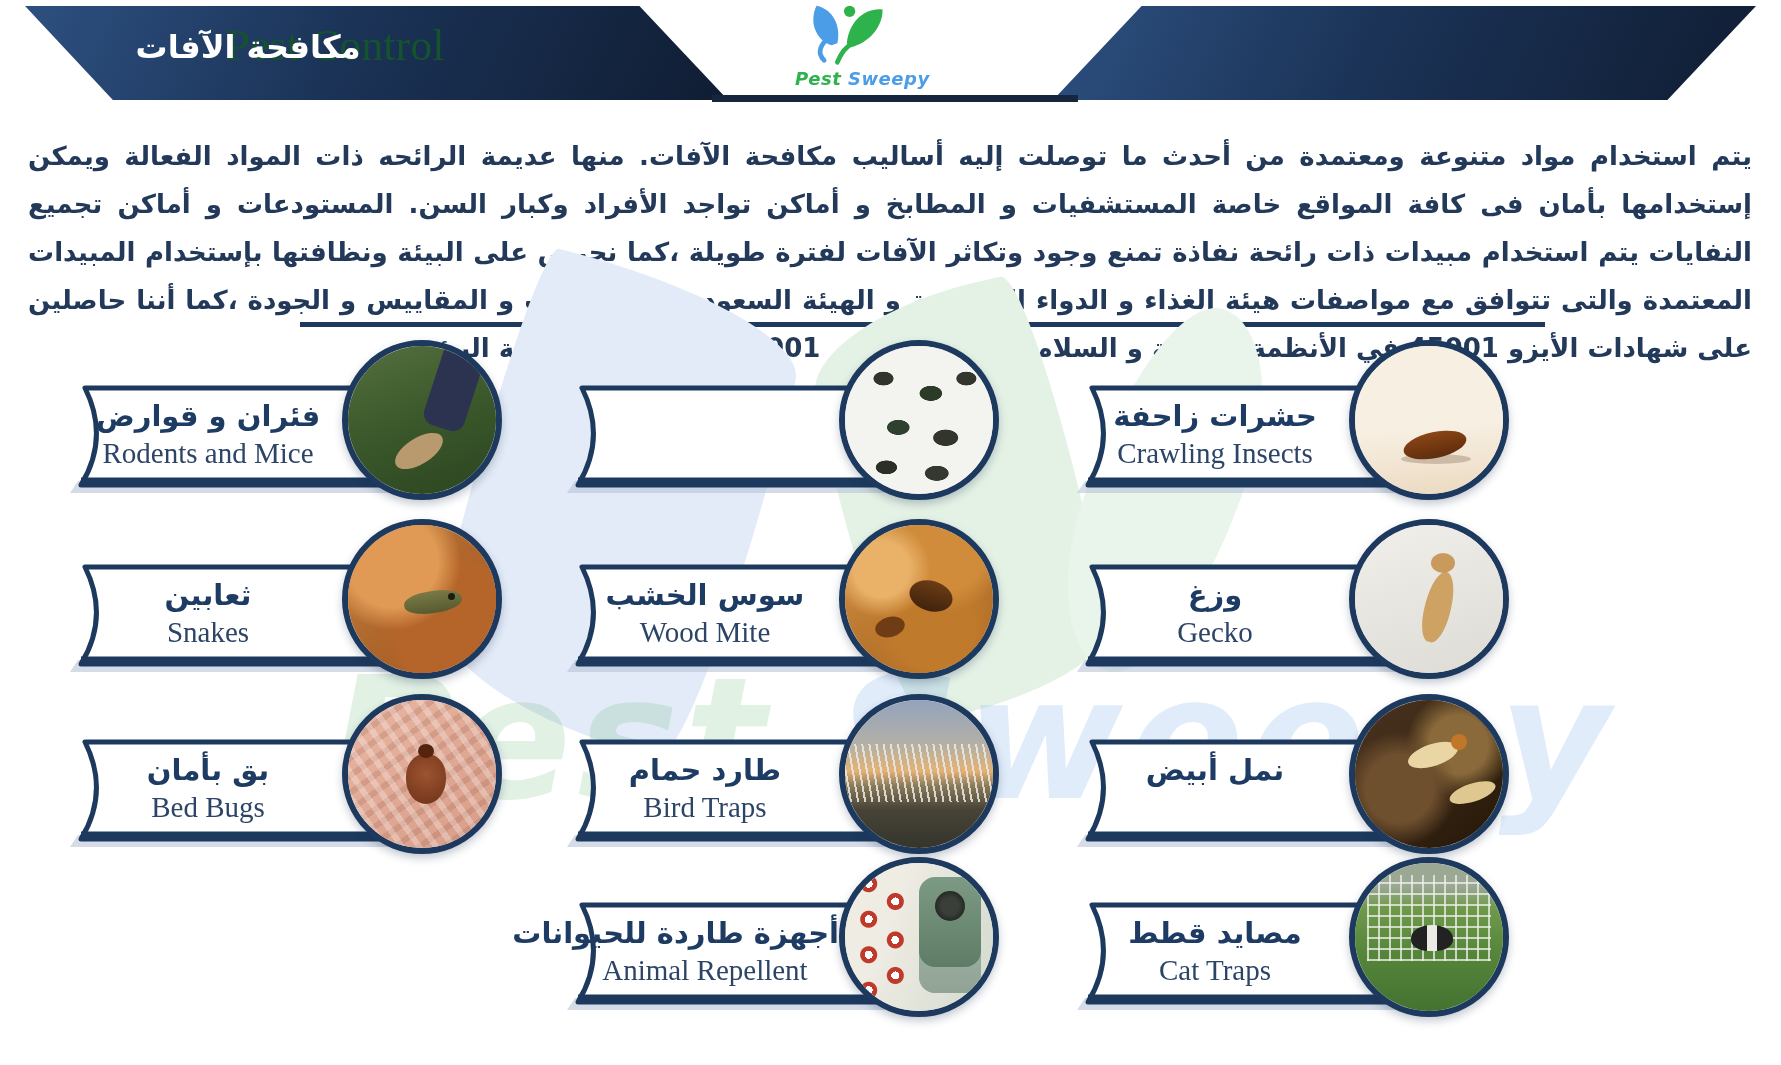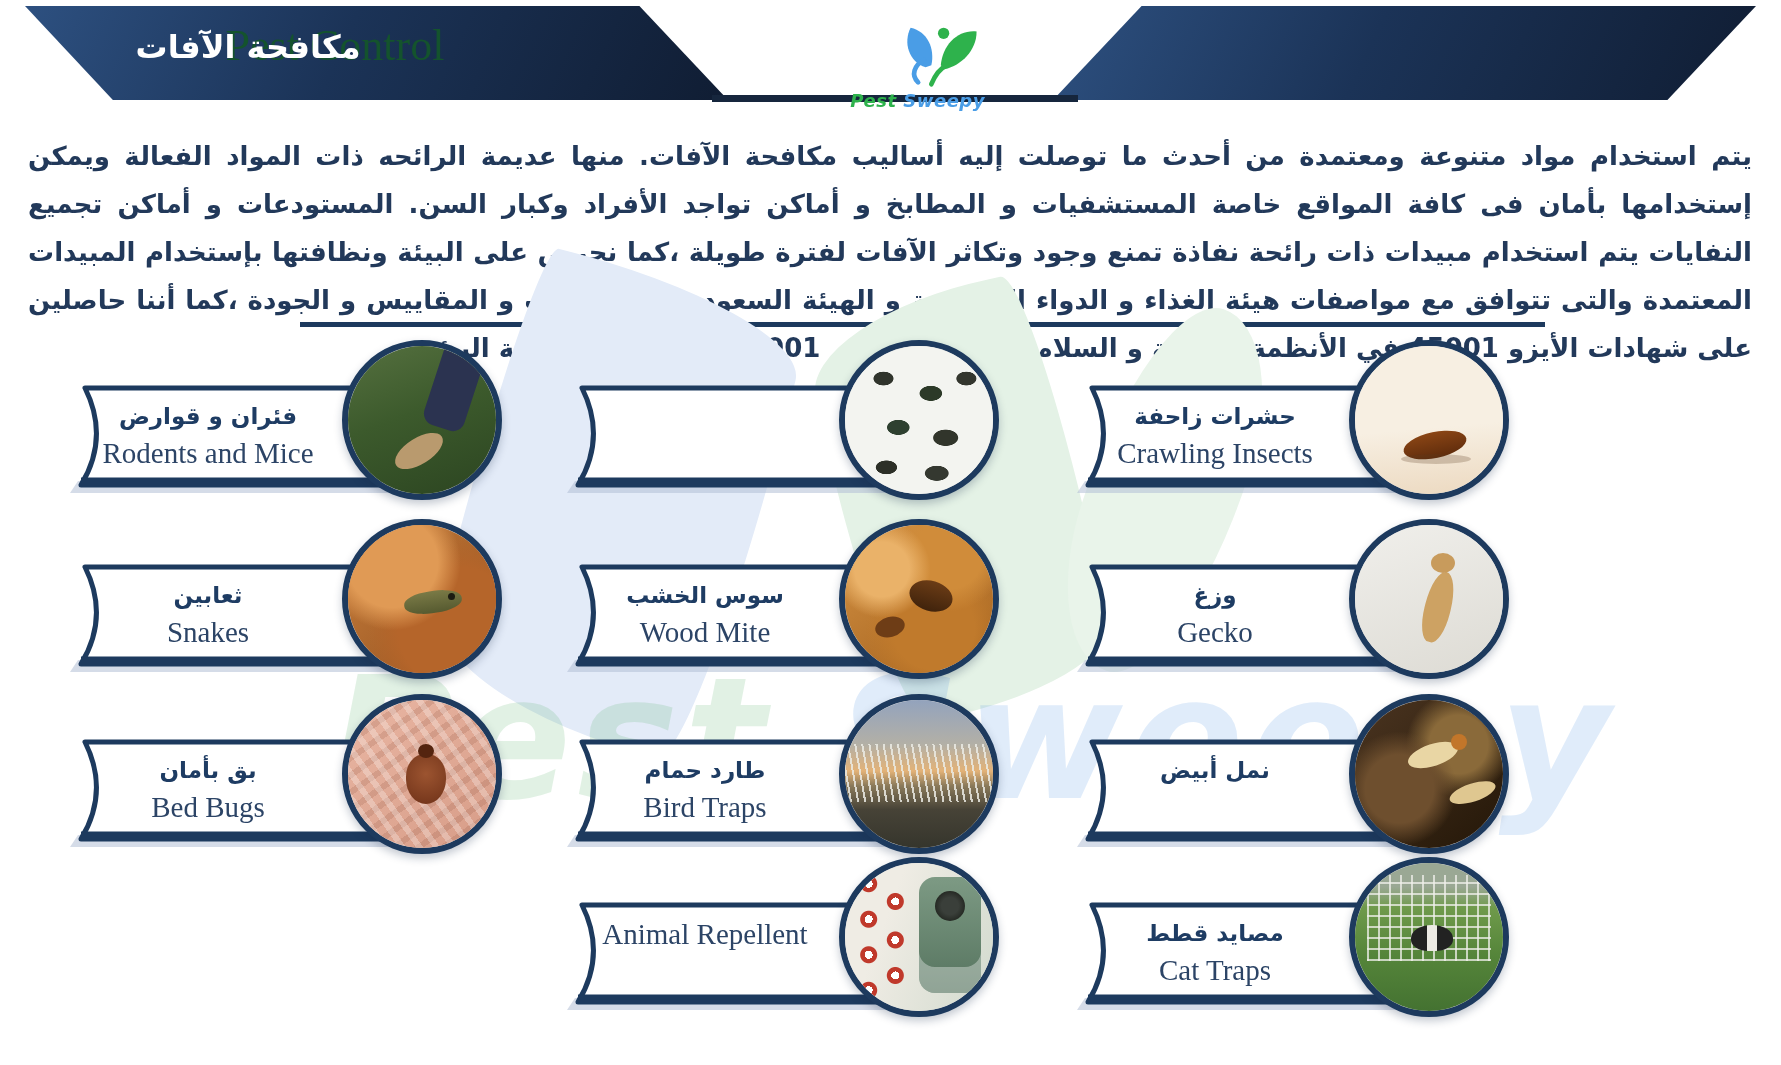--- a/index.html
+++ b/index.html
@@ -11,21 +11,21 @@
           background:linear-gradient(115deg,#2d5080 0%,#1b3357 45%,#101d33 100%);}
   .banner-left{left:25px;clip-path:polygon(0 0,87.4% 0,100% 100%,12.5% 100%);}
   .banner-right{left:1053px;clip-path:polygon(12.6% 0,100% 0,87.4% 100%,0 100%);}
   .title-en{position:absolute;left:95px;top:0;width:480px;line-height:92px;text-align:center;
             color:#14532d;font-family:"Liberation Serif","DejaVu Serif",serif;font-size:44px;}
   .title-ar{position:absolute;left:8px;top:0;width:480px;line-height:94px;text-align:center;
             color:#ffffff;font-size:32px;font-weight:bold;direction:rtl;}
   .connector{position:absolute;left:712px;top:95px;width:366px;height:7px;background:#16263d;}
 
   
-  .logo{position:absolute;left:795px;top:22px;width:190px;text-align:right;}
+  .logo{position:absolute;left:795px;top:0;width:190px;text-align:left;}
   .logo-text{font-size:18px;font-weight:bold;font-style:italic;letter-spacing:.5px;margin-top:-2px;}
   .logo-text .w1{color:#2eb24c;}
   .logo-text .w2{color:#4a9de6;}
 
   
   .intro{position:absolute;left:28px;top:106px;width:1724px;direction:rtl;text-align:justify;
          color:#22395a;font-size:26px;font-weight:bold;line-height:48px;}
   .divider{position:absolute;left:300px;top:322px;width:1245px;height:5px;background:#1d3a5e;}
 
   
@@ -39,21 +39,21 @@
   .wm-text{left:330px;top:640px;font-size:170px;font-weight:bold;font-style:italic;
            white-space:nowrap;letter-spacing:6px;}
   .wm-text .w1{color:rgba(70,170,88,.16);}
   .wm-text .w2{color:rgba(100,160,230,.20);}
 
   
   #grid{position:absolute;inset:0;z-index:2;}
   .service{position:absolute;width:380px;height:166px;}
   .ribbon{position:absolute;left:0;top:42px;width:380px;height:118px;}
   .labels{position:absolute;left:6px;top:58px;width:268px;text-align:center;z-index:2;}
-  .label-ar{direction:rtl;color:#1e3c63;font-size:23px;font-weight:bold;line-height:36px;white-space:nowrap;}
+  .label-ar{direction:rtl;color:#1e3c63;font-size:29px;font-weight:bold;line-height:36px;white-space:nowrap;}
   .label-en{color:#2c4466;font-family:"Liberation Serif","DejaVu Serif",serif;
             font-size:29px;line-height:38px;white-space:nowrap;}
   .photo-circle{position:absolute;left:274px;top:0;width:160px;height:160px;box-sizing:border-box;
                 border:6px solid #1d3a5e;border-radius:50%;overflow:hidden;z-index:3;
                 box-shadow:0 4px 8px rgba(20,40,70,.25);background:#ddd;}
   .photo{position:absolute;inset:0;}
   .photo::before,.photo::after{content:'';position:absolute;}
 
   
   .ph-rodents-photo{background:linear-gradient(160deg,#55703f 0%,#3c5a2c 45%,#2c4521 100%);}
@@ -249,20 +249,21 @@
       <div class="photo ph-bird-traps-photo"></div>
     </div>
   </div>
       <div class="service" style="left: 565px; top: 857px;">
     <svg class="ribbon" viewBox="0 0 380 118">
       <path d="M10 99 L374 99 L374 111 L2 111 Z" fill="#b3c0d6" opacity="0.55"></path>
       <path d="M17 6 L374 6 L374 103 L13 103 C33 70 33 38 17 6 Z" fill="#ffffff" stroke="#1d3a5e" stroke-width="5" stroke-linejoin="round"></path>
       <path d="M13 100 L374 100" stroke="#1d3a5e" stroke-width="9"></path>
     </svg>
     <div class="labels">
+      <div class="label-ar">أجهزة طاردة للحيوانات</div>
       <div class="label-en">Animal Repellent</div>
     </div>
     <div class="photo-circle">
       <div class="photo ph-animal-repellent-photo"></div>
     </div>
   </div>
       <div class="service" style="left: 1075px; top: 519px;">
     <svg class="ribbon" viewBox="0 0 380 118">
       <path d="M10 99 L374 99 L374 111 L2 111 Z" fill="#b3c0d6" opacity="0.55"></path>
       <path d="M17 6 L374 6 L374 103 L13 103 C33 70 33 38 17 6 Z" fill="#ffffff" stroke="#1d3a5e" stroke-width="5" stroke-linejoin="round"></path>

